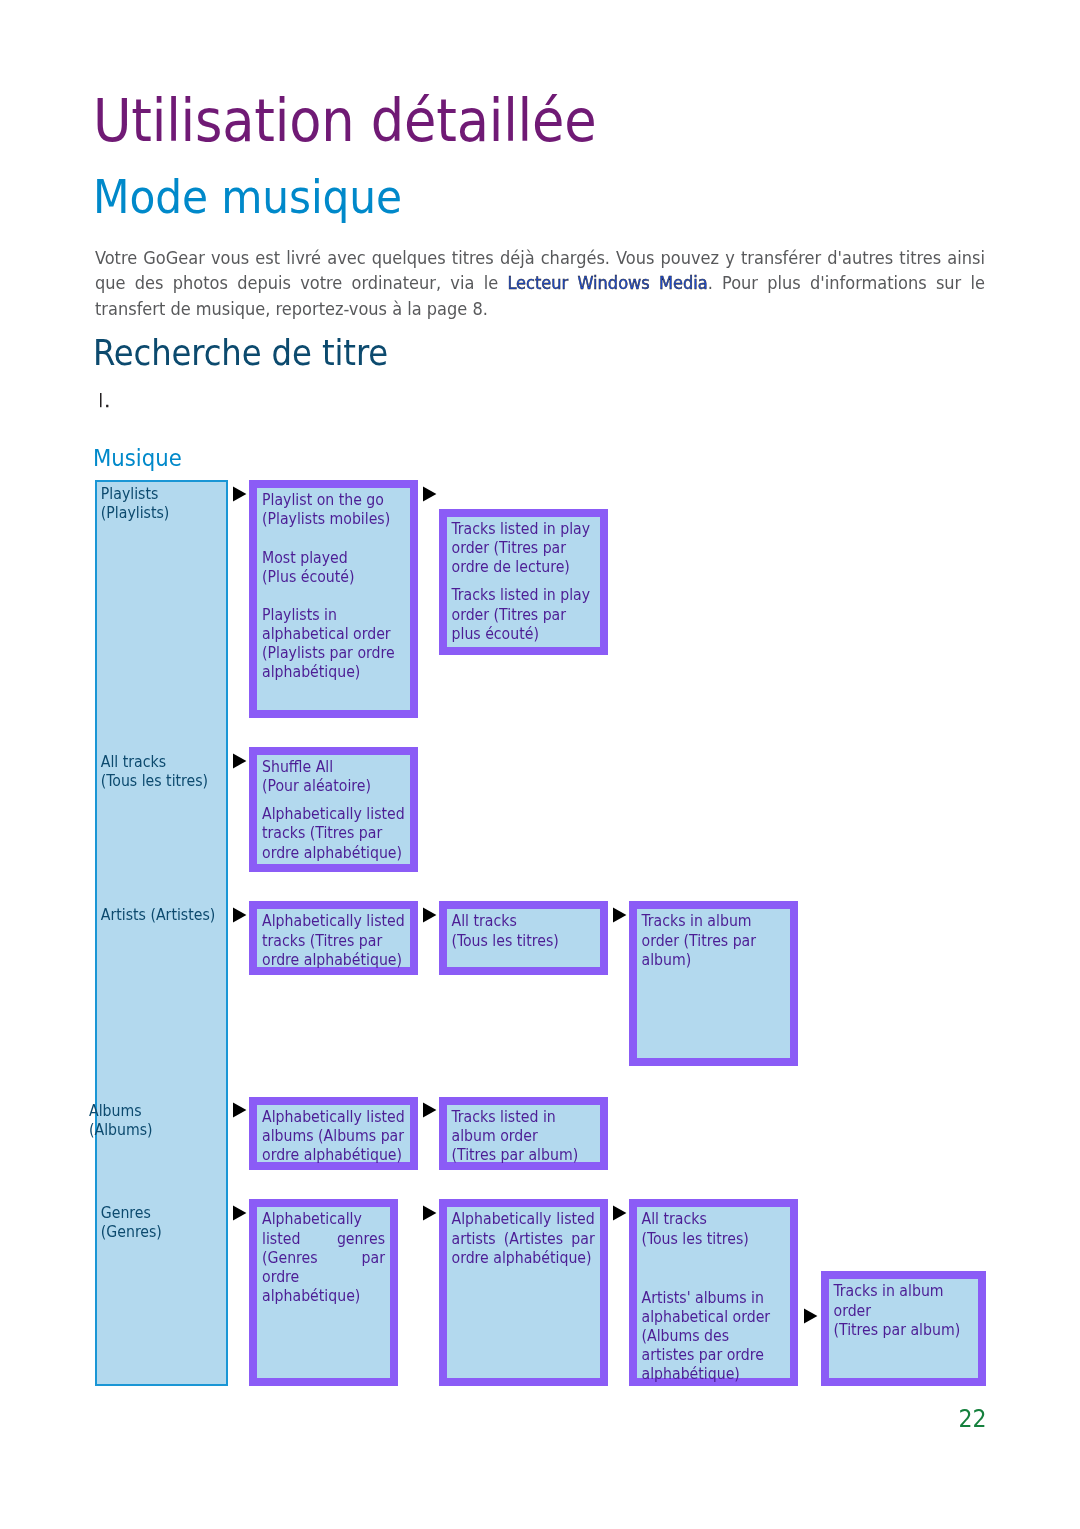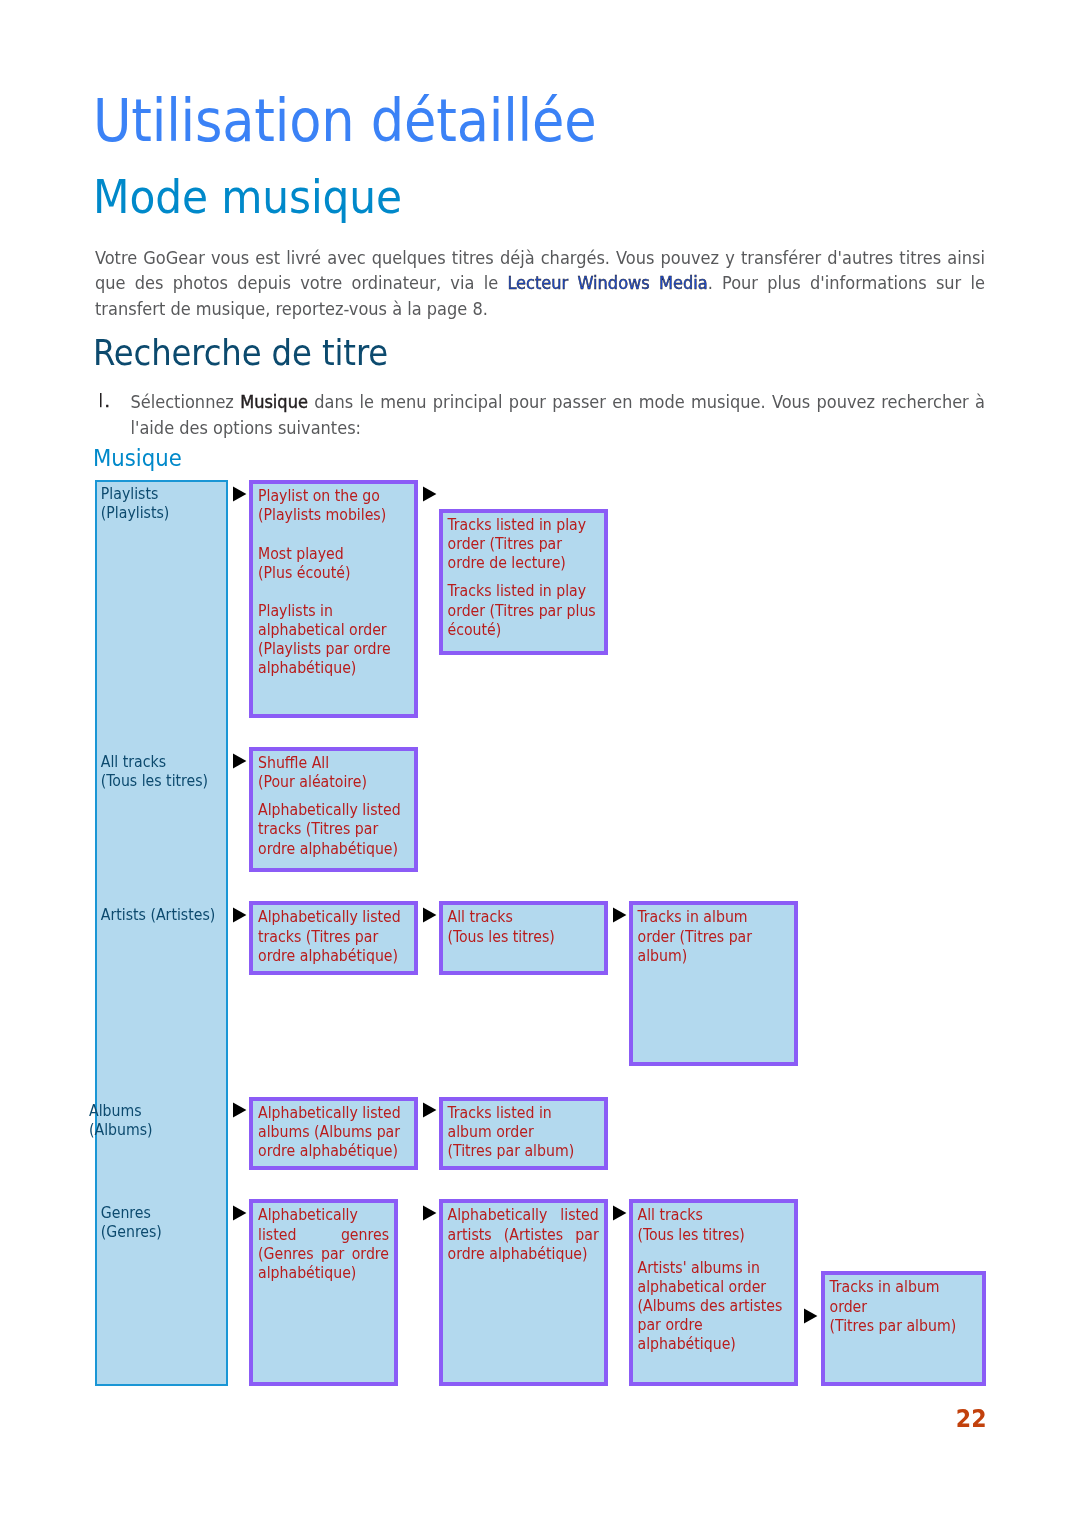--- a/index.html
+++ b/index.html
@@ -1,48 +1,48 @@
 <!DOCTYPE html>
 <html><head>
 <meta charset="utf-8">
 <title>Utilisation detaillee</title>
 <style>
   html, body { margin:0; padding:0; background:#ffffff; }
   body { width:1080px; height:1529px; position:relative; overflow:hidden;
          font-family:"DejaVu Sans", sans-serif; font-stretch:condensed; color:#58595B; }
   .page { position:absolute; left:0; top:0; width:1080px; height:1529px; background:#fff; }
 
-  .h1 { position:absolute; left:93px; top:87px; font-size:58.5px; color:#3b82f6;
+  .h1 { position:absolute; left:93px; top:87px; font-size:58.5px; color:#701a75;
         font-weight:400; white-space:nowrap; letter-spacing:-0.2px; }
   .h2 { position:absolute; left:93px; top:169px; font-size:47.0px; color:#0089CA;
         font-weight:400; white-space:nowrap; letter-spacing:-0.1px; }
   .bodyp { position:absolute; left:95px; top:245px; width:890px; font-size:18.0px;
         line-height:25.3px; text-align:justify; color:#58595B; }
   .bodyp b { font-weight:400; color:#1d4ed8; -webkit-text-stroke:0.45px #231F20; }
   .h3 { position:absolute; left:93px; top:332px; font-size:35.9px; color:#0c4a6e;
         font-weight:400; white-space:nowrap; letter-spacing:-0.1px; }
   .stepnum { position:absolute; left:99.9px; top:392.9px; width:20px; height:16px; }
   .stepnum svg { display:block; }
   .steptxt { position:absolute; left:130.5px; top:389px; width:854.5px; font-size:18.0px;
         line-height:26px; color:#58595B; text-align:justify; }
   .steptxt b { font-weight:400; color:#231F20; -webkit-text-stroke:0.45px #231F20; }
   .h4 { position:absolute; left:93px; top:444px; font-size:23.6px; color:#0089CA;
         font-weight:400; white-space:nowrap; }
 
   .pageno { position:absolute; left:840px; top:1404px; width:146.5px; text-align:right;
-        font-size:24.5px; font-weight:700; color:#c2410c; }
+        font-size:24.5px; font-weight:400; color:#15803d; }
 
   .bx { position:absolute; box-sizing:border-box; background:#B3D9EE;
-        border:4px solid #8b5cf6; font-size:15.7px; line-height:19.1px; color:#b91c1c; }
+        border:8px solid #8b5cf6; font-size:15.7px; line-height:19.1px; color:#4c1d95; }
   .bx .in { padding:2.3px 5px 0 5px; }
   .bx p { margin:0; white-space:pre-line; }
   .bx p + p { margin-top:19.1px; }
   .bx.tight p + p { margin-top:8.9px; }
   .bx.wide p + p { margin-top:33px; }
-  .bx.wide2 p + p { margin-top:14px; }
+  .bx.wide2 p + p { margin-top:40px; }
   .bx.just p { text-align:justify; }
 
   .col1 { position:absolute; box-sizing:border-box; background:#B3D9EE;
         border:2px solid #1A96D5; }
   .col1lab { position:absolute; font-size:15.7px; line-height:19.1px; color:#0c4a6e;
         white-space:pre-line; }
 
   .arrow { position:absolute; width:14px; height:16px; }
   .arrow svg { display:block; width:14px; height:16px; }
 </style>
@@ -55,21 +55,20 @@
   <div class="h2">Mode musique</div>
 
   <div class="bodyp"><span>Votre GoGear vous est livré avec quelques titres déjà chargés. Vous pouvez y transférer d'autres titres ainsi que des photos depuis votre ordinateur, via le </span><b>Lecteur Windows Media</b><span>. Pour plus d'informations sur le transfert de musique, reportez-vous à la page 8.</span></div>
 
   <div class="h3">Recherche de titre</div>
 
   <div class="stepnum"><span class="sn-glyph"><svg viewBox="0 0 14 16" width="14" height="16" aria-hidden="true">
           <rect x="0" y="0" width="1.5" height="14.2" fill="#231F20"></rect>
           <rect x="6.1" y="11.8" width="2.3" height="2.4" rx="0.3" fill="#231F20"></rect>
         </svg></span></div>
-  <div class="steptxt"><span>Sélectionnez </span><b>Musique</b><span> dans le menu principal pour passer en mode musique. Vous pouvez rechercher à l'aide des options suivantes:</span></div>
 
   <div class="h4">Musique</div>
 
   <div class="diagram">
 
     <div class="col1" style="left:94.5px; top:480px; height:905.8px; width:133.8px;"></div>
     <div class="col1lab" style="left:100.8px; top:484.4px;">Playlists
 (Playlists)</div>
     <div class="col1lab" style="left:100.8px; top:751.8px;">All tracks
 (Tous les titres)</div>

